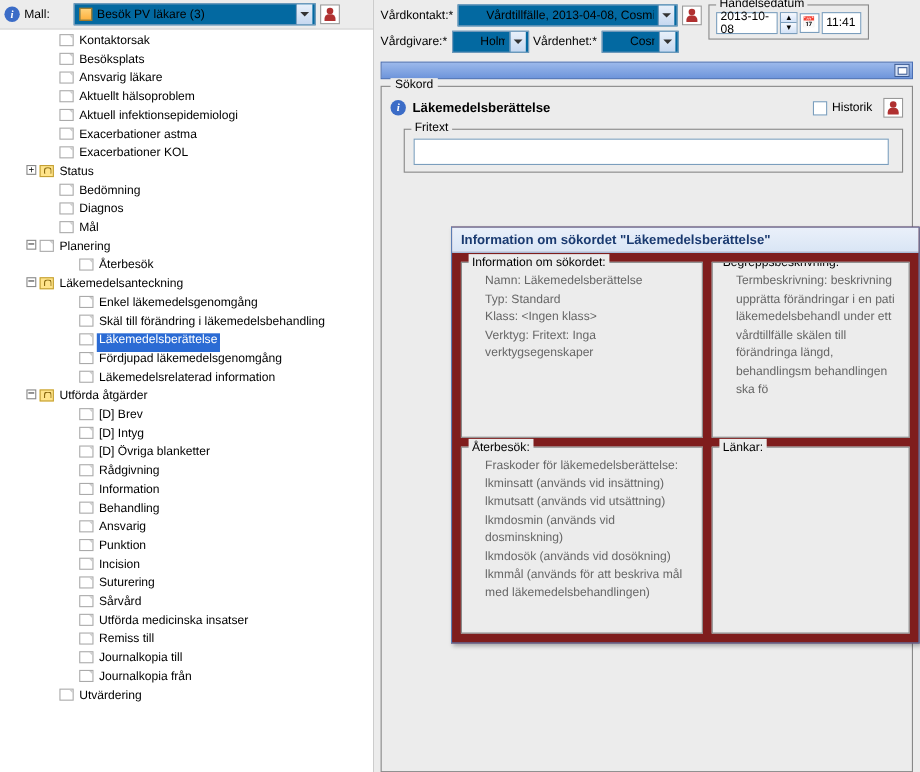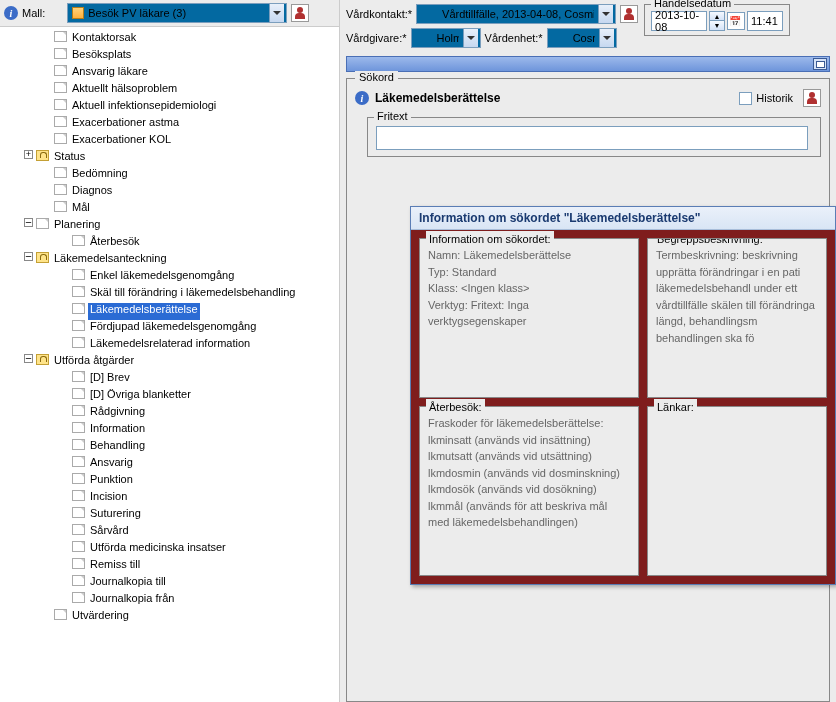--- a/index.html
+++ b/index.html
@@ -273,21 +273,21 @@
 .info-popup-body {
   padding:8px;
   display:grid;
   grid-template-columns: 1fr 180px;
   grid-template-rows: auto auto;
   gap:8px;
 }
 .info-sub {
   border:1px solid #888;
   background:#ececec;
-  padding:8px 8px 8px 8px;
+  padding:8px 8px 8px 21px;
   position:relative;
   font-size:11px;
   color:#666;
   line-height:1.5;
 }
 .info-sub .legend{
   position:absolute;top:-8px;left:6px;background:#ececec;padding:0 3px;color:#000;
 }
 .info-sub#s1{grid-column:1;grid-row:1;height:160px;}
 .info-sub#s2{grid-column:2;grid-row:1;height:160px;overflow:hidden;}
@@ -411,20 +411,25 @@
       </div>
       <div class="tree-item indent-1">
         <span class="toggle minus"></span>
         <span class="node-icon locked"></span>
         <span class="label">Utförda åtgärder</span>
       </div>
       <div class="tree-item indent-3">
         <span class="spacer"></span>
         <span class="node-icon doc"></span>
         <span class="label">[D] Brev</span>
+      </div>
+      <div class="tree-item indent-3">
+        <span class="spacer"></span>
+        <span class="node-icon doc"></span>
+        <span class="label">[D] Intyg</span>
       </div>
       <div class="tree-item indent-3">
         <span class="spacer"></span>
         <span class="node-icon doc"></span>
         <span class="label">[D] Övriga blanketter</span>
       </div>
       <div class="tree-item indent-3">
         <span class="spacer"></span>
         <span class="node-icon doc"></span>
         <span class="label">Rådgivning</span>

